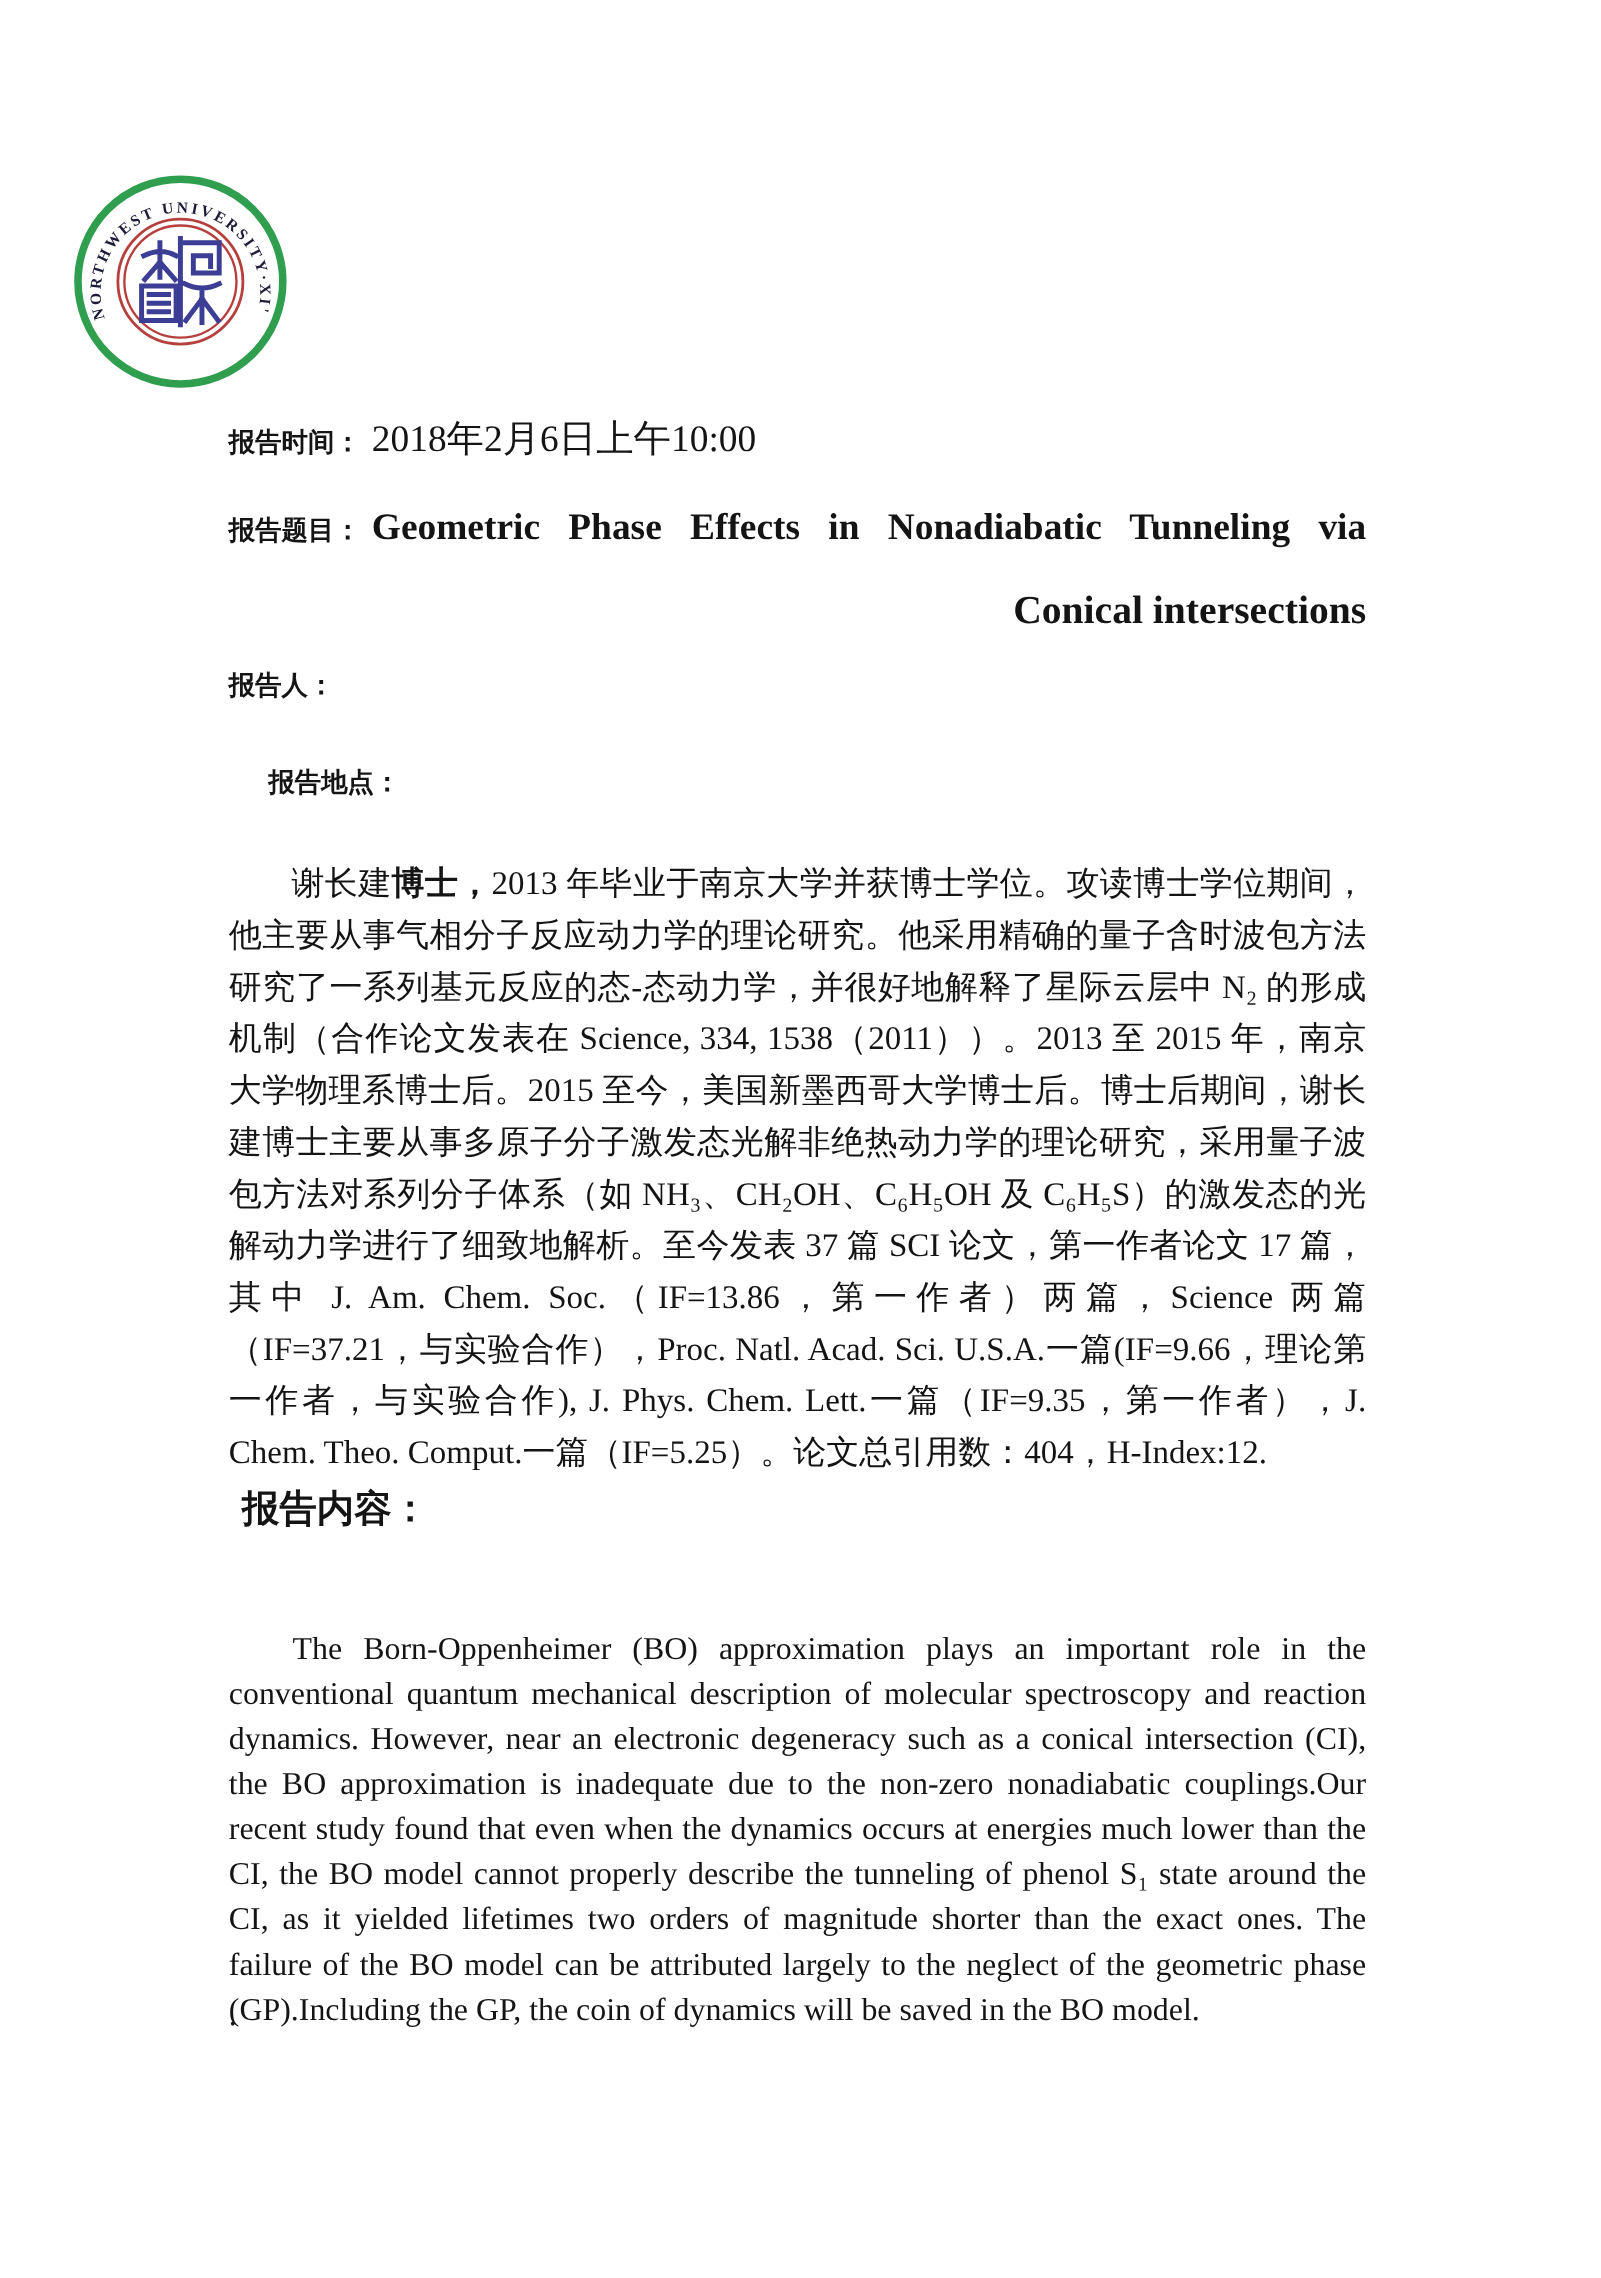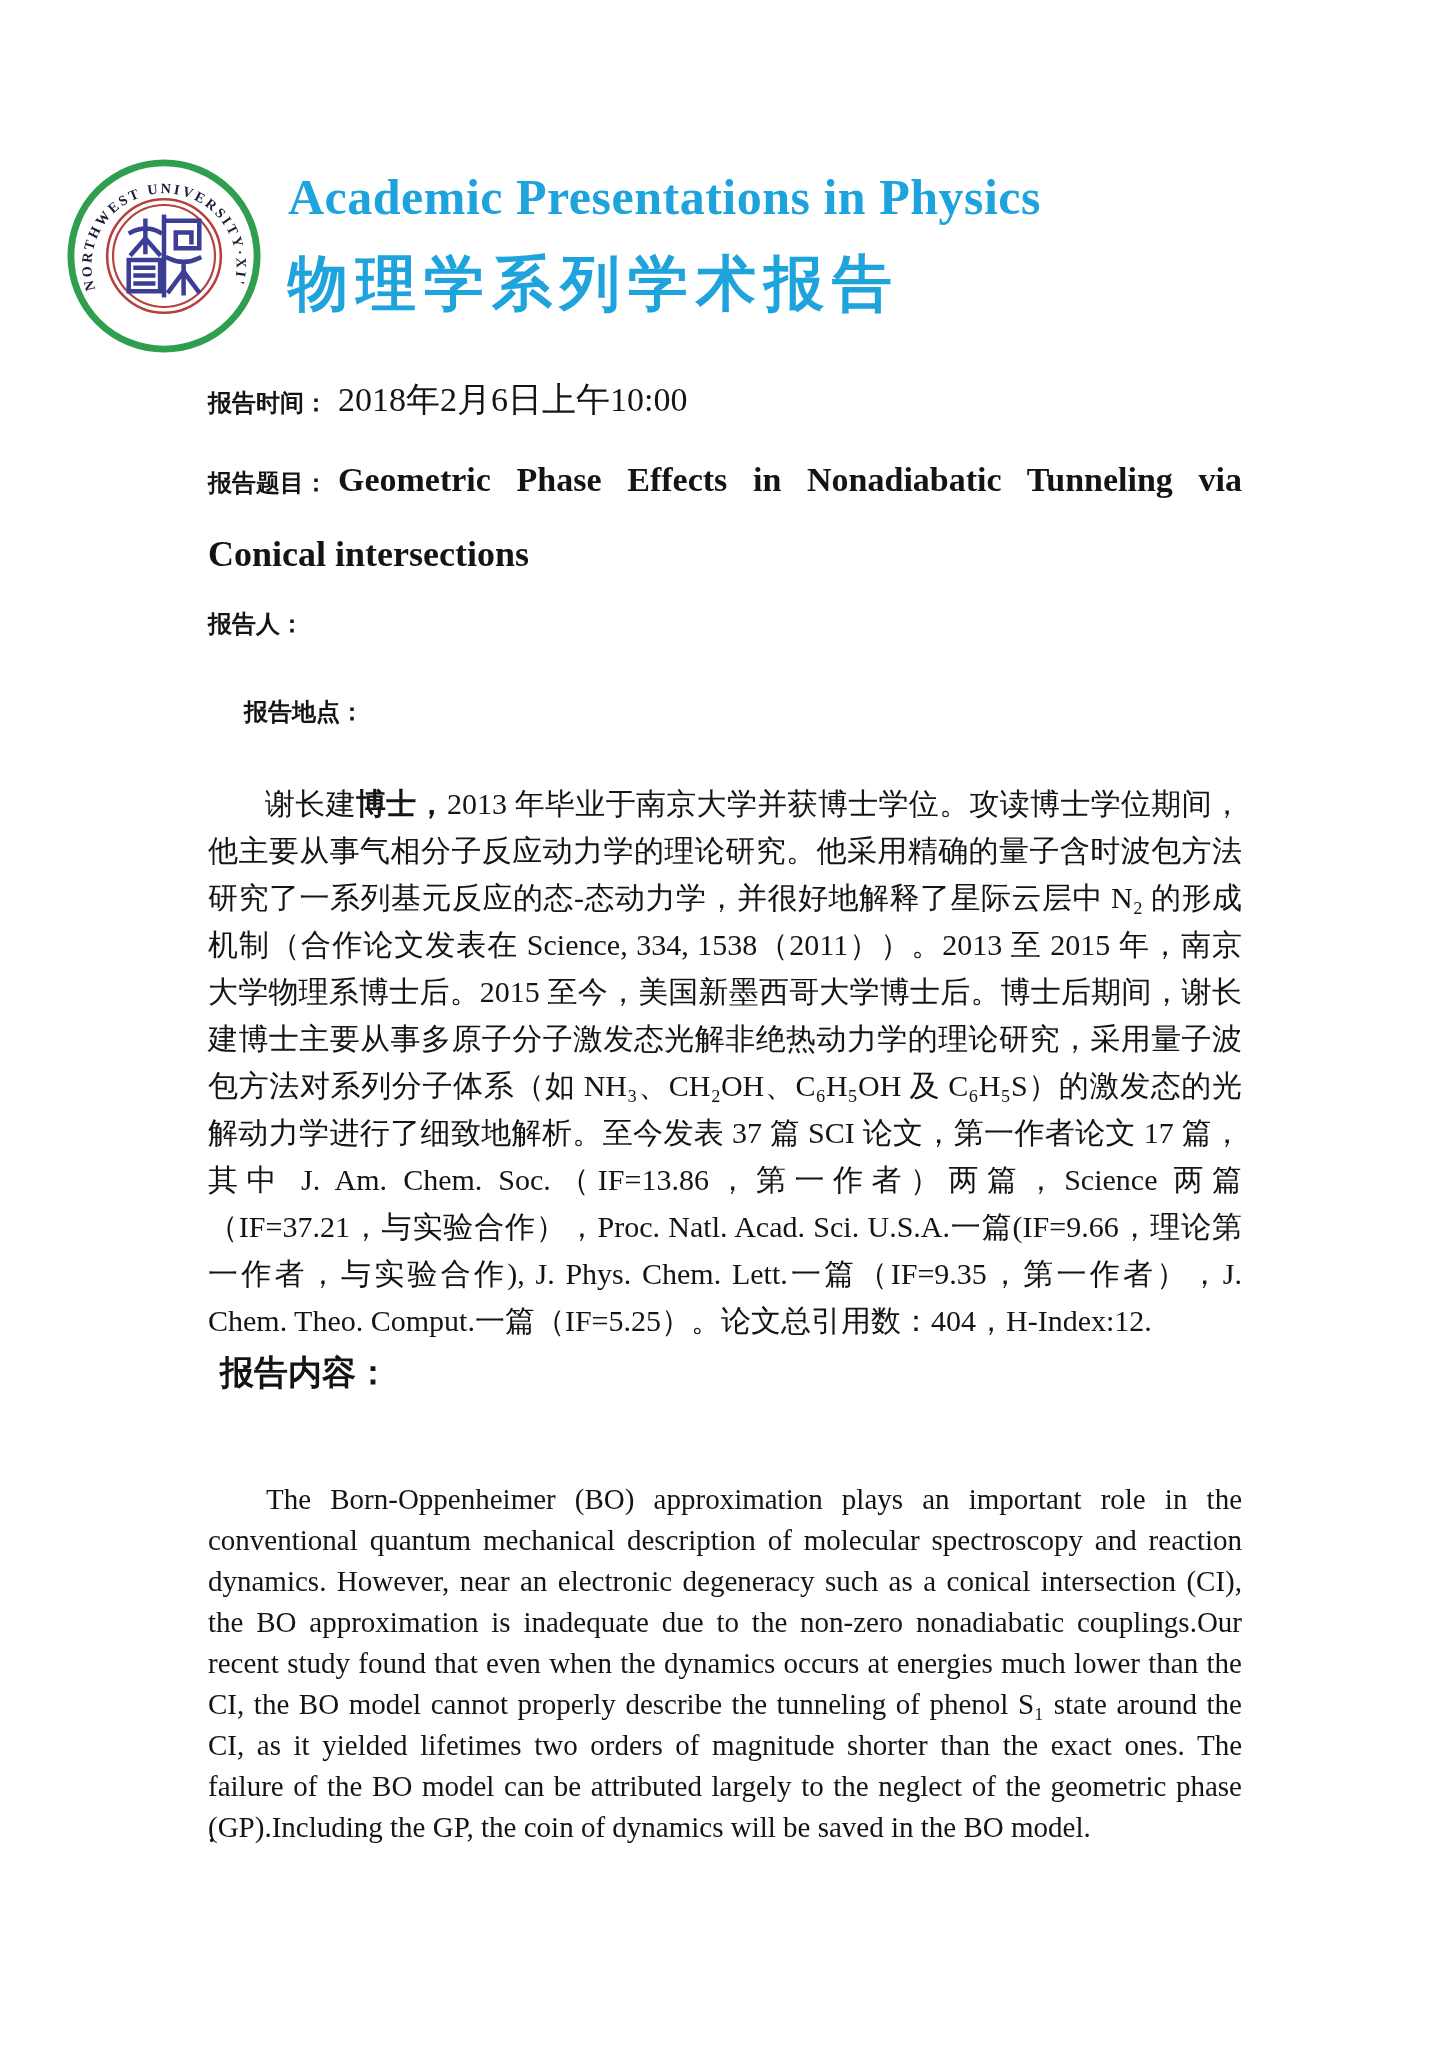--- a/index.html
+++ b/index.html
@@ -35,21 +35,21 @@
   .value{
     font-size:34px;line-height:44px;
     padding-left:10px;
     text-align:right;
   }
   .value.stretch{flex:1 1 auto;text-align:justify;text-align-last:justify;font-weight:700;}
   .row-time{top:378px;}
   .row-title{top:458px;}
   .row-conical{
     position:absolute;left:208px;width:1034px;top:532px;
-    text-align:left;font-weight:700;font-size:36px;line-height:44px;
+    text-align:right;font-weight:700;font-size:36px;line-height:44px;
   }
   .row-speaker{top:602px;}
   .row-venue{top:690px;margin-left:36px;}
   
   .bio{
     position:absolute;left:208px;top:750px;width:1034px;
     font-size:30px;line-height:47px;
     text-align:justify;text-indent:57px;
   }
   .bio .bold-seg{
@@ -110,24 +110,20 @@
         <path d="M100 60 V140"></path>
         <path d="M66 76 Q82 68 96 76 M81 64 V96 M81 82 L67 98 M81 82 L95 98"></path>
         <path d="M104 64 H136 V92 H112 V76 H128 V86"></path>
         <path d="M64 104 H96 V136 H64 Z M71 112 H89 M71 120 H89 M71 128 H89"></path>
         <path d="M104 102 Q120 110 136 102 M120 106 V138 M120 116 L105 136 M120 116 L135 136"></path>
         <circle cx="100" cy="100" r="2.4" fill="#3b3e94" stroke="none"></circle>
       </g>
     </svg>
   </div>
 
-  <div class="titles">
-    <div class="title-en" style="color:#1ea3dc">Academic Presentations in Physics</div>
-    <div class="title-cn" style="color:#1ea3dc">物理学系列学术报告</div>
-  </div>
 
   <div class="row row-time">
     <span class="label">报告时间：</span>
     <span class="value">2018年2月6日上午10:00</span>
   </div>
 
   <div class="row row-title">
     <span class="label">报告题目：</span>
     <span class="value stretch">Geometric Phase Effects in Nonadiabatic Tunneling via</span>
   </div>

